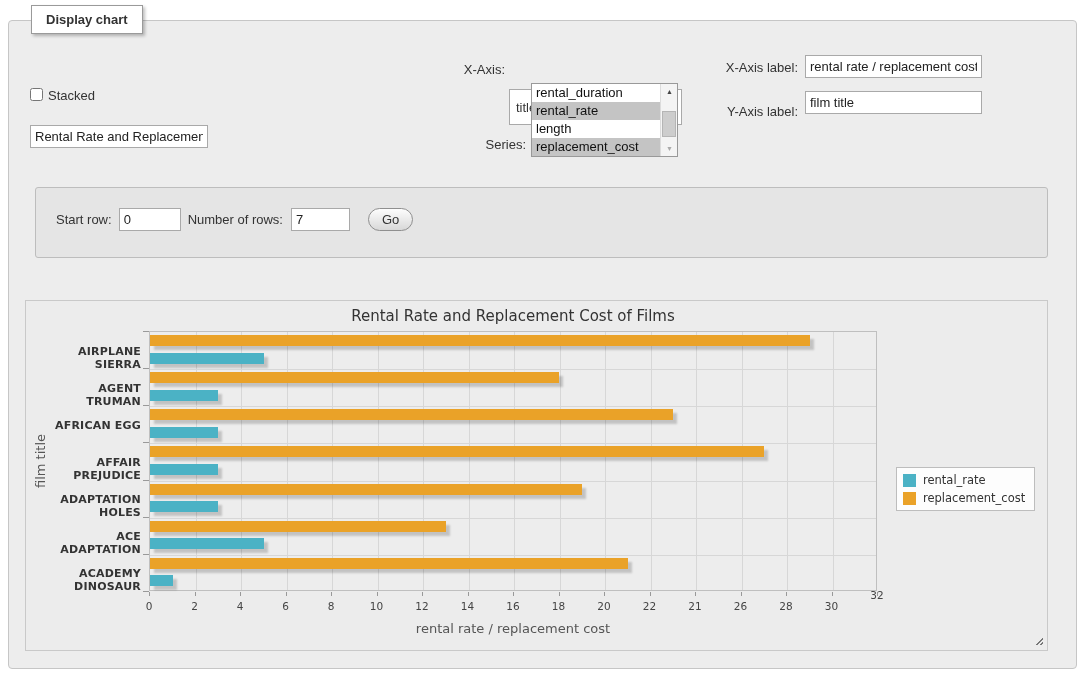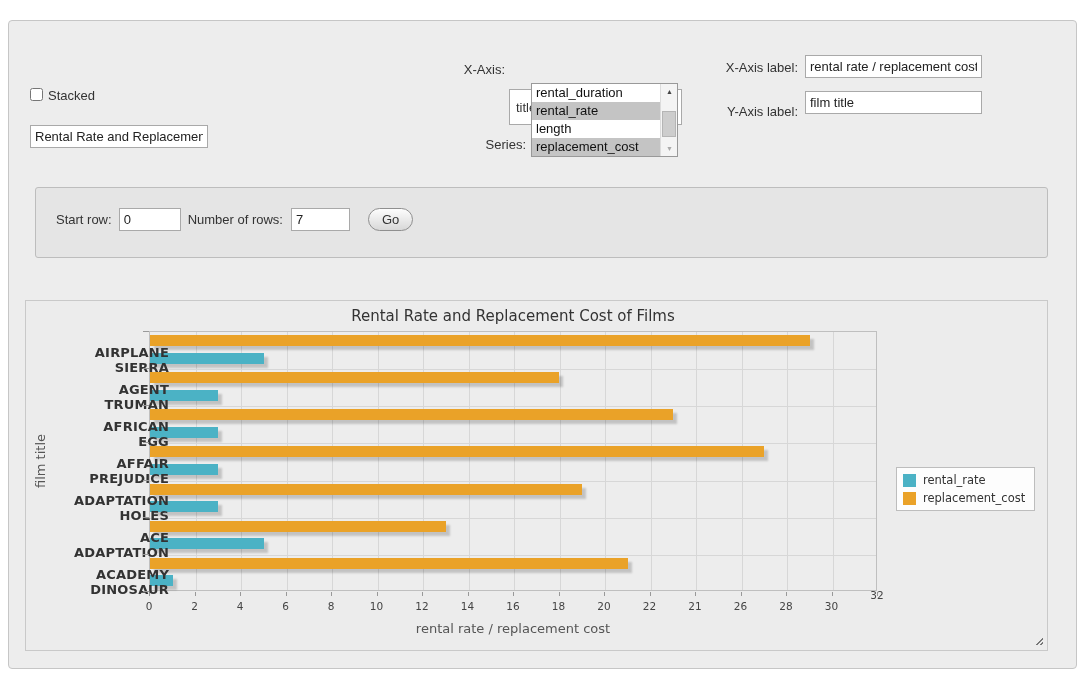--- a/index.html
+++ b/index.html
@@ -68,21 +68,21 @@
     background:#ececec; border:1px solid #c9c9c9;
     font-family:"DejaVu Sans", sans-serif;
   }
   .chart-title { position:absolute; left:123px; top:6px; width:728px; text-align:center; font-size:15px; color:#333; }
   .plot { position:absolute; left:123px; top:30px; width:728px; height:260px; border:1px solid #bfbfbf; background:#ededed; }
   .vline { position:absolute; top:0; bottom:0; width:1px; background:#d7d7d7; }
   .hline { position:absolute; left:0; right:0; height:1px; background:#d7d7d7; }
   .bar { position:absolute; left:0; height:11px; box-shadow:4px 4px 2px rgba(0,0,0,0.18); }
   .ytick { position:absolute; width:6px; height:1px; background:#999; }
   .xtick { position:absolute; width:1px; height:4px; background:#999; }
-  .ylab { position:absolute; width:100px; text-align:right; font-size:13px; font-weight:bold; color:#333; letter-spacing:0.2px;margin-left:28px; }
+  .ylab { position:absolute; width:100px; text-align:right; font-size:11px; font-weight:bold; color:#333; letter-spacing:0.2px; }
   .xlab { position:absolute; width:40px; margin-left:-20px; text-align:center; font-size:10.5px; color:#444; }
   .axis-label { position:absolute; font-size:13px; color:#555; }
   .ylabel-rot { transform:translate(-50%,-50%) rotate(-90deg); white-space:nowrap; }
   .legend {
     position:absolute; left:870px; top:166px; background:#fdfdfd; border:1px solid #bdbdbd;
     padding:5px 9px 5px 6px; display:flex; flex-direction:column; gap:4px;
   }
   .legend .lrow { display:flex; align-items:center; gap:7px; }
   .legend .swatch { width:13px; height:13px; }
   .legend .ltext { font-size:11.5px; color:#333; white-space:nowrap; }
@@ -90,20 +90,21 @@
     position:absolute; right:4px; bottom:5px; width:10px; height:10px;
     background:repeating-linear-gradient(135deg, #777 0 1px, transparent 1px 3px);
     clip-path:polygon(100% 0, 100% 100%, 0 100%);
   }
 </style>
 </head>
 <body>
 
 <div class="page">
   <div class="fieldset"></div>
+  <div class="tab">Display chart</div>
 
 
   <label class="stacked-row">
     <input type="checkbox" style="">
     <span>Stacked</span>
   </label>
 
   <input class="text-input title-input" value="Rental Rate and Replacement Cost of Films" style="">
 
   <div class="lbl" style="left:455px; top:62px; width:50px;">X-Axis:</div>

